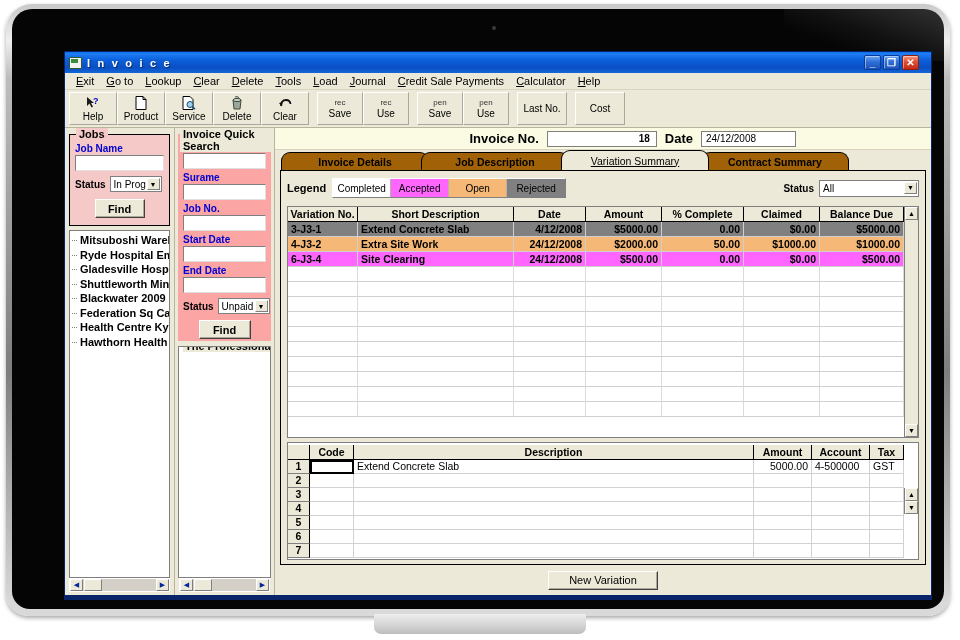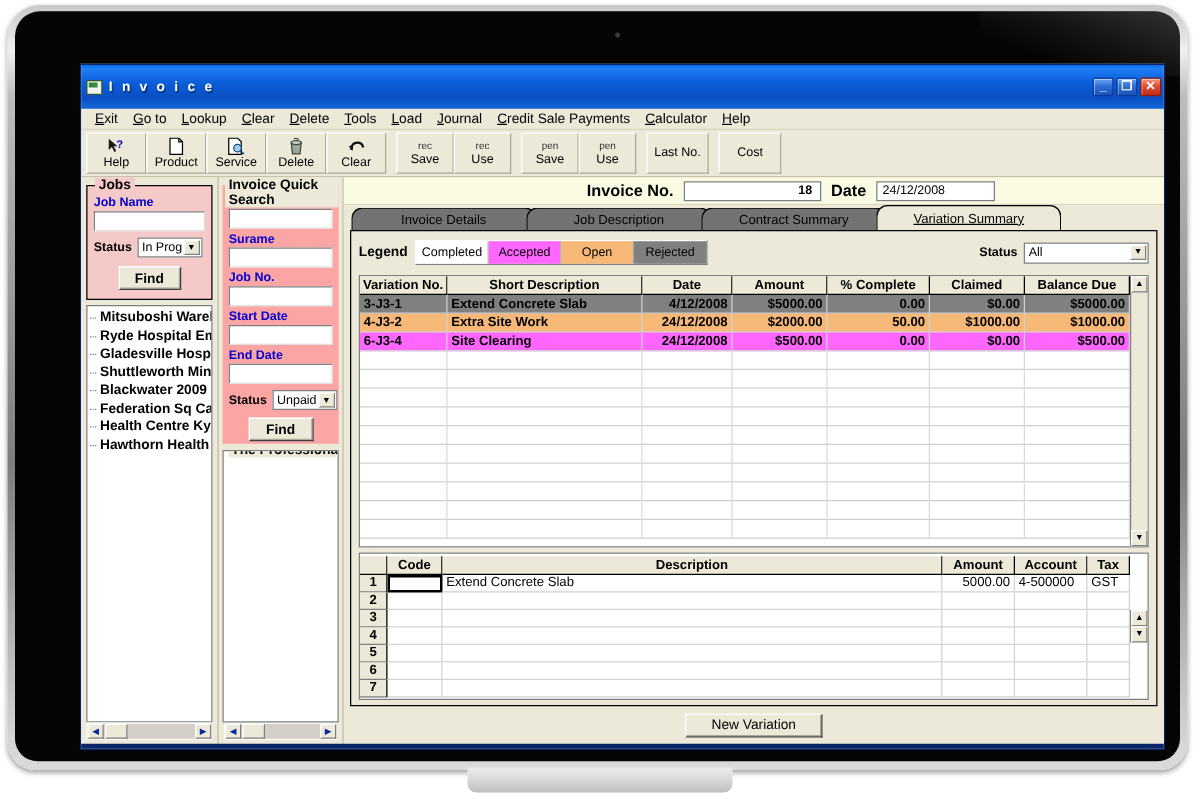--- a/index.html
+++ b/index.html
@@ -46,23 +46,23 @@
   
   #app-window {
     position: absolute; left: 52px; top: 42px; width: 868px; height: 549px;
     background: #ece9d8;
     border: 1px solid #0a246a;
     display: flex; flex-direction: column;
   }
 
   
   #titlebar {
-    height: 35px; flex: none;
+    height: 21px; flex: none;
     background: linear-gradient(180deg,#0a6ced 0%,#1e7ef5 8%,#0b5ed9 40%,#0a4fc4 75%,#1367d8 100%);
-    display: flex; align-items: center; padding: 0 2px 0 4px;
+    display: flex; align-items: center; padding: 0 12px 0 4px;
     position: relative;
   }
   #title-icon {
     width: 13px; height: 12px; margin-right: 5px;
     background: #f2f2f2; border: 1px solid #2e5a2e; border-radius: 1px;
     position: relative;
   }
   #title-icon::after{
     content:""; position:absolute; left:1px; top:1px; width:7px; height:4px;
     background:#3a8a3a;
@@ -232,25 +232,26 @@
   }
 
   #tabstrip {
     flex: none; height: 20px; display: flex; align-items: flex-end;
     padding-left: 6px; background: #ece9d8;
   }
   .tab {
     height: 18px; flex: 1; max-width: 148px;
     display: flex; align-items: center; justify-content: center;
     font-size: 10.5px; color: #000;
-    background: #737373;
+    background: #a16207;
     border: 1px solid #000; border-bottom: none;
     border-radius: 9px 9px 0 0;
     margin-right: -8px;
     position: relative;
+    font-weight: bold;
   }
   .tab.active { font-weight: normal; z-index: 5; height: 20px; background:#ece9d8; }
   .tab.active .tab-lbl { text-decoration: underline; }
 
   #tab-content {
     flex: 1; margin: 0 5px 0 5px; border: 1px solid #000; border-top: 1px solid #000;
     background: #ece9d8; display: flex; flex-direction: column; min-height: 0;
     padding: 6px 6px 4px 6px;
   }
 
@@ -582,25 +583,25 @@
             <div id="date-box">24/12/2008</div>
           </div>
 
           <div id="tabstrip">
             <div class="tab">
               <span class="tab-lbl">Invoice Details</span>
             </div>
             <div class="tab">
               <span class="tab-lbl">Job Description</span>
             </div>
+            <div class="tab active">
+              <span class="tab-lbl">Variation Summary</span>
+            </div>
             <div class="tab">
               <span class="tab-lbl">Contract Summary</span>
-            </div>
-            <div class="tab active">
-              <span class="tab-lbl">Variation Summary</span>
             </div>
           </div>
 
           <div id="tab-content">
 
             <div id="legend-row">
               <span id="legend-lbl">Legend</span>
               <div id="legend-chips">
                 <div class="chip" style="background:#ffffff">Completed</div>
                 <div class="chip" style="background:#ff66ff">Accepted</div>

